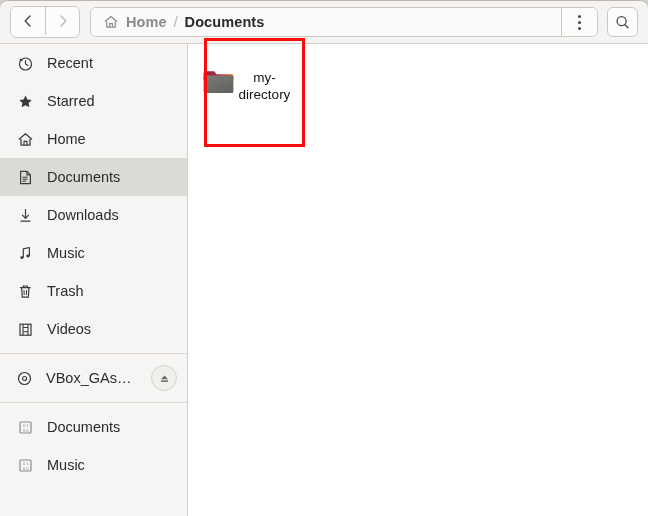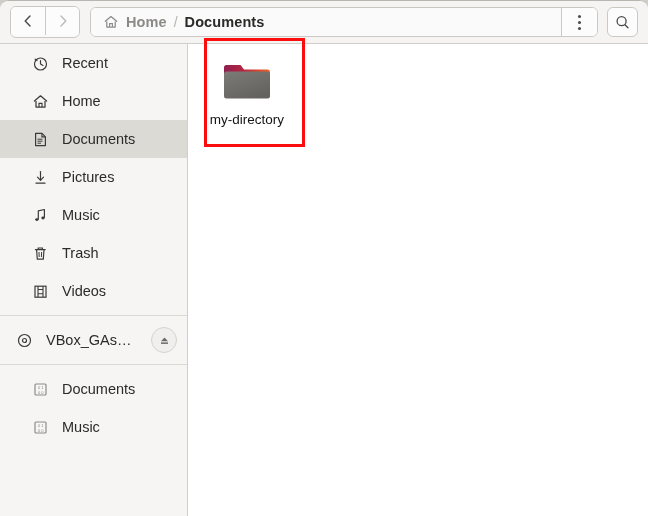--- a/index.html
+++ b/index.html
@@ -141,21 +141,21 @@
     height: 473px;
     background: #f6f5f4;
     border-right: 1px solid #d2cfcb;
     box-sizing: border-box;
     overflow: hidden;
   }
   .side-item {
     height: 38px;
     display: flex;
     align-items: center;
-    padding-left: 32px;
+    padding-left: 17px;
     gap: 13px;
     box-sizing: border-box;
   }
   .side-item.selected { background: #dcdad5; }
   .side-label {
     font-size: 14.5px;
     color: #2b2b29;
     white-space: nowrap;
     overflow: hidden;
     text-overflow: ellipsis;
@@ -206,21 +206,21 @@
   .grid {
     position: absolute;
     left: 0; top: 0;
     display: flex;
     padding: 10px 12px;
   }
   .file-item {
     width: 92px;
     padding-top: 7px;
     display: flex;
-    flex-direction: column;
+    flex-direction: row;
     align-items: center;
     margin-right: 37px;
   }
   .file-name {
     margin-top: 6px;
     font-size: 13.5px;
     color: #141414;
     text-align: center;
     line-height: 17px;
     width: 88px;
@@ -297,20 +297,28 @@
       <span class="side-icon">
         <svg width="17" height="17" viewBox="0 0 17 17">
           <circle cx="8.5" cy="9" r="6" fill="none" stroke="#3a3a38" stroke-width="1.2"></circle>
           <path d="M8.5 5.6 L8.5 9 L11 10.4" fill="none" stroke="#3a3a38" stroke-width="1.2" stroke-linecap="round"></path>
           <path d="M3.2 4.2 L5 5.6" stroke="#3a3a38" stroke-width="1.2" stroke-linecap="round"></path>
         </svg>
       </span>
       <span class="side-label">Recent</span>
     </div>
 
+    <div class="side-item">
+      <span class="side-icon">
+        <svg width="17" height="17" viewBox="0 0 17 17">
+          <path d="M8.5 2.4 L10.4 6.4 L14.7 7 L11.6 10 L12.4 14.3 L8.5 12.3 L4.6 14.3 L5.4 10 L2.3 7 L6.6 6.4 Z" fill="#3a3a38"></path>
+        </svg>
+      </span>
+      <span class="side-label">Starred</span>
+    </div>
 
     <div class="side-item">
       <span class="side-icon">
         <svg width="17" height="17" viewBox="0 0 17 17">
           <path d="M2.4 8 L8.5 2.8 L14.6 8" fill="none" stroke="#3a3a38" stroke-width="1.25" stroke-linecap="round" stroke-linejoin="round"></path>
           <path d="M4 8.1 L4 14 L13 14 L13 8.1" fill="none" stroke="#3a3a38" stroke-width="1.25" stroke-linejoin="round"></path>
           <path d="M7 14 L7 10.4 L10 10.4 L10 14" fill="none" stroke="#3a3a38" stroke-width="1.15"></path>
         </svg>
       </span>
       <span class="side-label">Home</span>
@@ -328,21 +336,21 @@
     </div>
 
     <div class="side-item">
       <span class="side-icon">
         <svg width="17" height="17" viewBox="0 0 17 17">
           <path d="M8.5 2.6 L8.5 11" stroke="#3a3a38" stroke-width="1.2" stroke-linecap="round"></path>
           <path d="M5.5 8.2 L8.5 11.3 L11.5 8.2" fill="none" stroke="#3a3a38" stroke-width="1.2" stroke-linecap="round" stroke-linejoin="round"></path>
           <path d="M4 14.2 L13 14.2" stroke="#3a3a38" stroke-width="1.2" stroke-linecap="round"></path>
         </svg>
       </span>
-      <span class="side-label">Pictures</span>
+      <span class="side-label">Downloads</span>
     </div>
 
     <div class="side-item">
       <span class="side-icon">
         <svg width="17" height="17" viewBox="0 0 17 17">
           <path d="M6.3 12.4 L6.3 3.9 L12.4 2.5 L12.4 10.8" fill="none" stroke="#3a3a38" stroke-width="1.2" stroke-linejoin="round"></path>
           <ellipse cx="4.9" cy="12.6" rx="1.7" ry="1.4" fill="#3a3a38"></ellipse>
           <ellipse cx="11" cy="11" rx="1.7" ry="1.4" fill="#3a3a38"></ellipse>
         </svg>
       </span>

